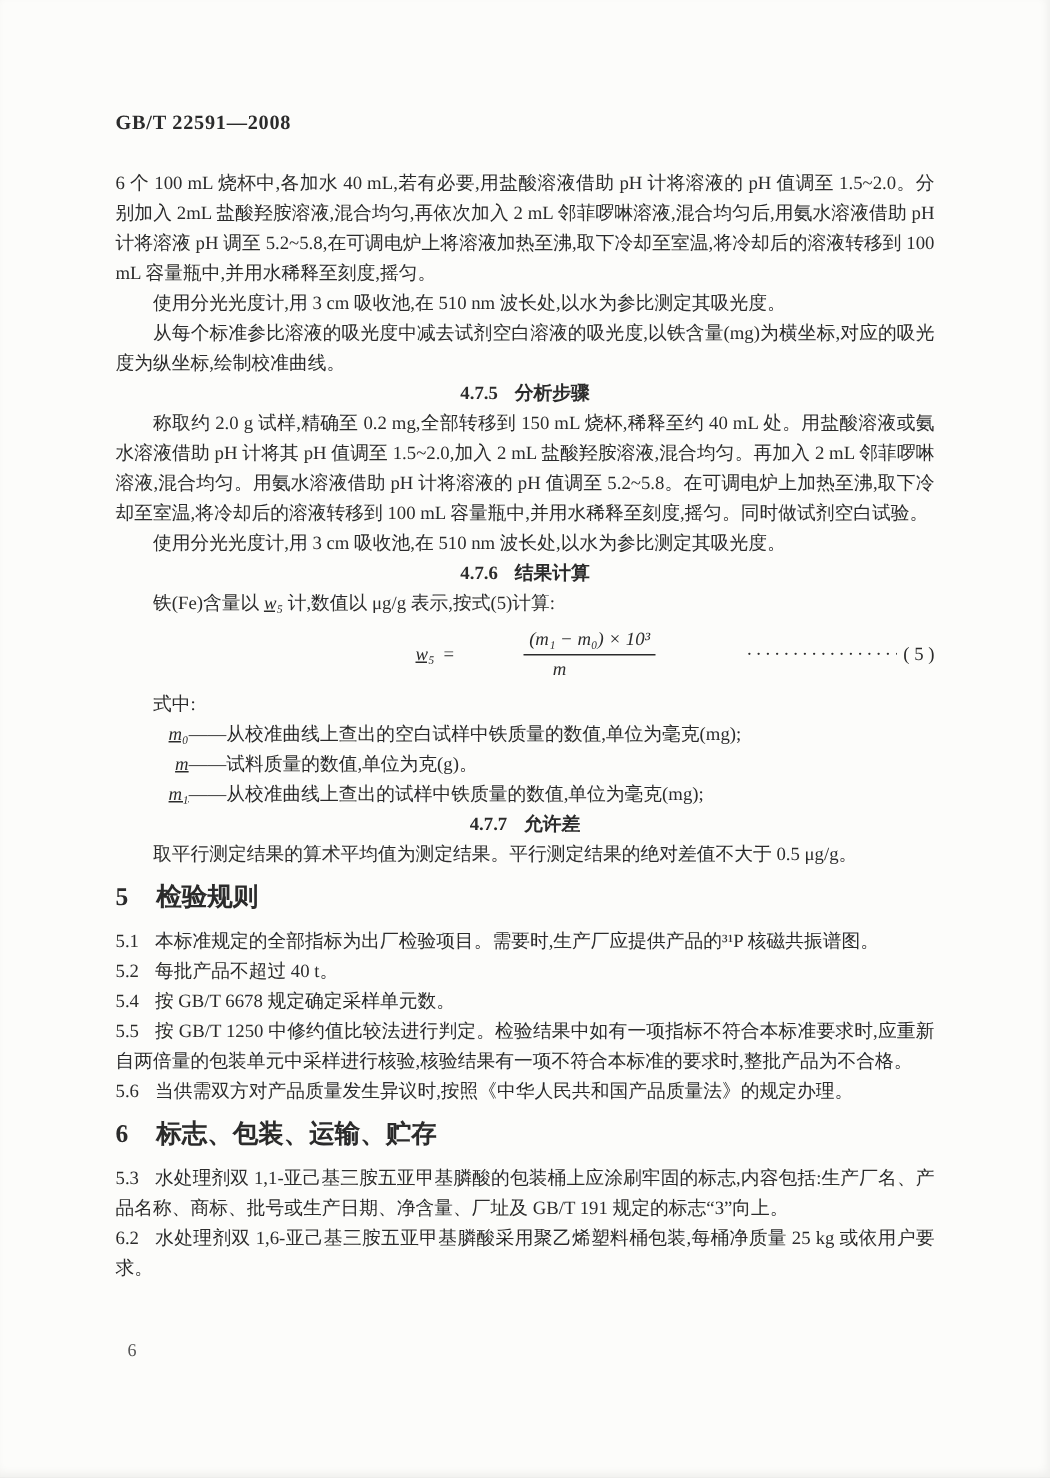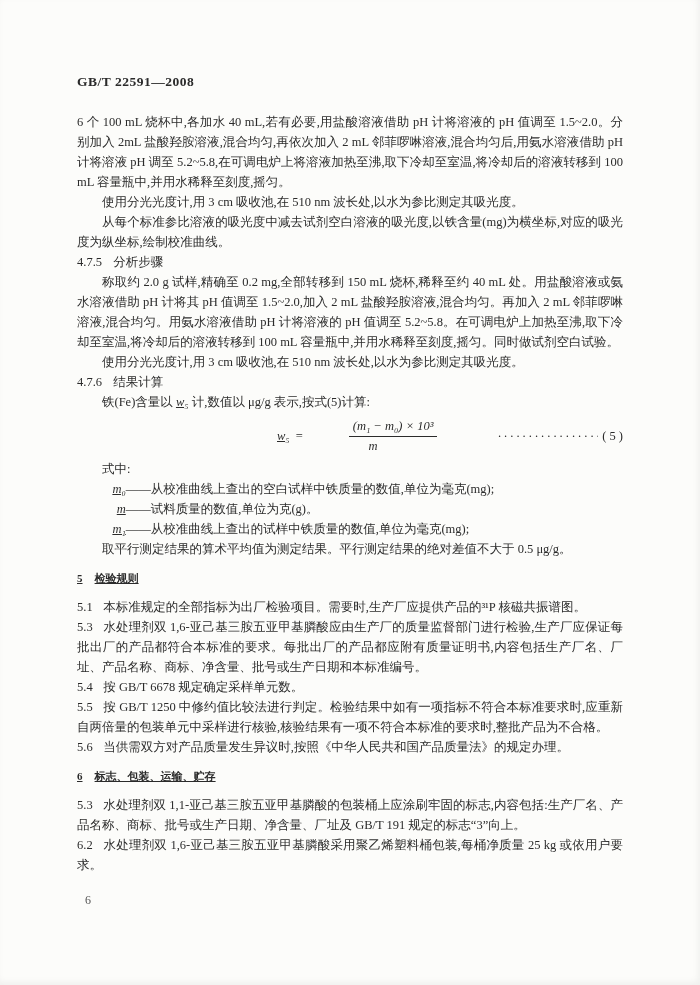--- a/index.html
+++ b/index.html
@@ -26,28 +26,27 @@
   }
   .doc-header{
     font-weight:bold;
     font-size:13.5px;
     letter-spacing:0.5px;
     margin-bottom:20px;
     text-align:left;
   }
   p{margin:0;}
   .indent{text-indent:2em;}
-  .clause-heading{font-weight:normal;text-align:left;}
+  .clause-heading{font-weight:bold;text-align:center;}
   .clause-heading .num{margin-right:0.9em;}
   .section-heading{
     font-weight:bold;
-    font-size:11px;
+    font-size:17px;
     margin:9px 0;
     text-align:left;
-    text-decoration:underline;
   }
   .section-heading .num{margin-right:1.1em;}
   .clause .num{margin-right:0.85em;white-space:nowrap;}
   .formula-row{
     display:flex;
     align-items:center;
     margin:4px 0 3px 0;
     padding-left:200px;
     height:40px;
     text-align:left;
@@ -131,29 +130,32 @@
       <span class="leader">································</span>
       <span class="eq-no">( 5 )</span>
     </div>
 
     <p class="where-label">式中:</p>
 
     <p class="def"><span class="term">m₀</span><span>——从校准曲线上查出的空白试样中铁质量的数值,单位为毫克(mg);</span></p>
     <p class="def"><span class="term">m</span><span>——试料质量的数值,单位为克(g)。</span></p>
     <p class="def"><span class="term">m₁</span><span>——从校准曲线上查出的试样中铁质量的数值,单位为毫克(mg);</span></p>
 
+    <p class="clause-heading">
+      <span class="num">4.7.7</span><span>允许差</span>
+    </p>
 
     <p class="indent">取平行测定结果的算术平均值为测定结果。平行测定结果的绝对差值不大于 0.5 μg/g。</p>
 
     <p class="section-heading">
       <span class="num">5</span><span>检验规则</span>
     </p>
 
     <p class="clause"><span class="num">5.1</span><span>本标准规定的全部指标为出厂检验项目。需要时,生产厂应提供产品的³¹P 核磁共振谱图。</span></p>
-    <p class="clause"><span class="num">5.3</span><span>水处理剂双 1,6-亚己基三胺五亚甲基膦酸应由生产厂的质量监督部门进行检验,生产厂应保证每批出厂的产品都符合本标准的要求。每批出厂的产品都应附有质量证明书,内容包括生产厂名、厂址、产品名称、商标、净含量、批号或生产日期和本标准编号。</span></p>
+    <p class="clause"><span class="num">5.2</span><span>每批产品不超过 40 t。</span></p>
     <p class="clause"><span class="num">5.4</span><span>按 GB/T 6678 规定确定采样单元数。</span></p>
 
 
     <p class="clause"><span class="num">5.5</span><span>按 GB/T 1250 中修约值比较法进行判定。检验结果中如有一项指标不符合本标准要求时,应重新自两倍量的包装单元中采样进行核验,核验结果有一项不符合本标准的要求时,整批产品为不合格。</span></p>
     <p class="clause"><span class="num">5.6</span><span>当供需双方对产品质量发生异议时,按照《中华人民共和国产品质量法》的规定办理。</span></p>
 
     <p class="section-heading">
       <span class="num">6</span><span>标志、包装、运输、贮存</span>
     </p>
 

